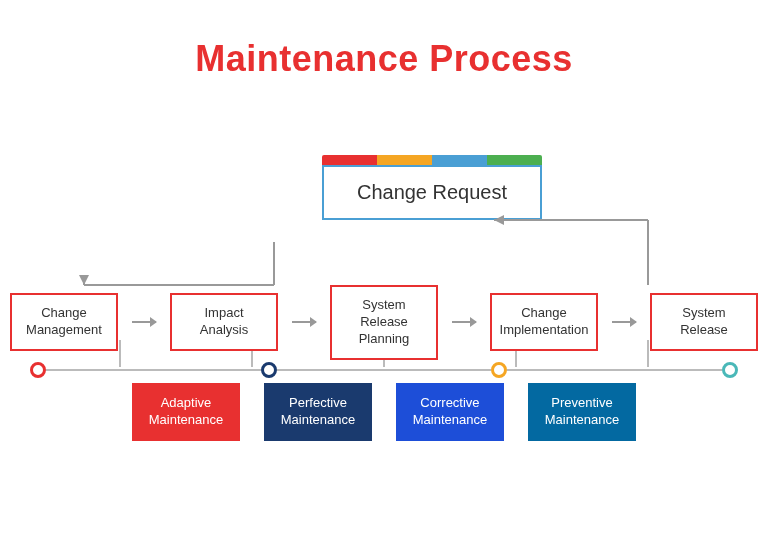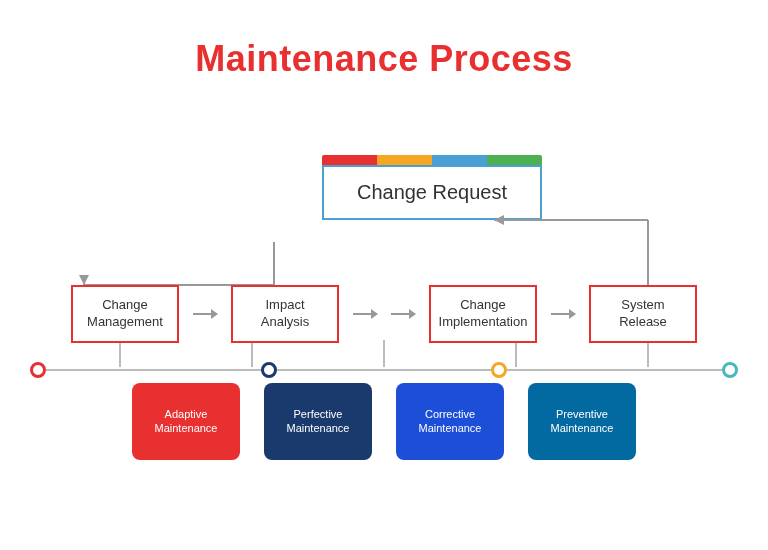--- a/index.html
+++ b/index.html
@@ -141,25 +141,25 @@
       top: 383px;
       left: 30px;
       right: 30px;
       display: flex;
       align-items: flex-start;
       justify-content: center;
       gap: 0;
     }
 
     .maint-box {
-      padding: 24px 10px;
-      text-align: center;
-      font-size: 11px;
+      padding: 12px 10px;
+      text-align: center;
+      font-size: 13px;
       color: #fff;
-      border-radius: 8px;
+      border-radius: 0;
       width: 108px;
       min-height: 50px;
       display: flex;
       align-items: center;
       justify-content: center;
       line-height: 1.3;
       font-weight: 500;
     }
 
     .maint-gap {
@@ -207,20 +207,21 @@
   <line x1="384" y1="340" x2="384" y2="367" stroke="#bbb" stroke-width="2"></line>
   <line x1="516" y1="340" x2="516" y2="367" stroke="#bbb" stroke-width="2"></line>
   <line x1="648" y1="340" x2="648" y2="367" stroke="#bbb" stroke-width="2"></line>
 </svg>
 
 <div class="bottom-row">
   <div class="process-box">Change<br>Management</div>
   <div class="arrow-h"></div>
   <div class="process-box">Impact<br>Analysis</div>
   <div class="arrow-h"></div>
+  <div class="process-box">System Release<br>Planning</div>
   <div class="arrow-h"></div>
   <div class="process-box">Change<br>Implementation</div>
   <div class="arrow-h"></div>
   <div class="process-box">System<br>Release</div>
 </div>
 
 <div class="dots-row" style="top:362px;">
   <div class="dot" style="border-color:#e83030;"></div>
   <div class="dot-line" style="width:228px;"></div>
   <div class="dot" style="border-color:#1a3a6e;"></div>

